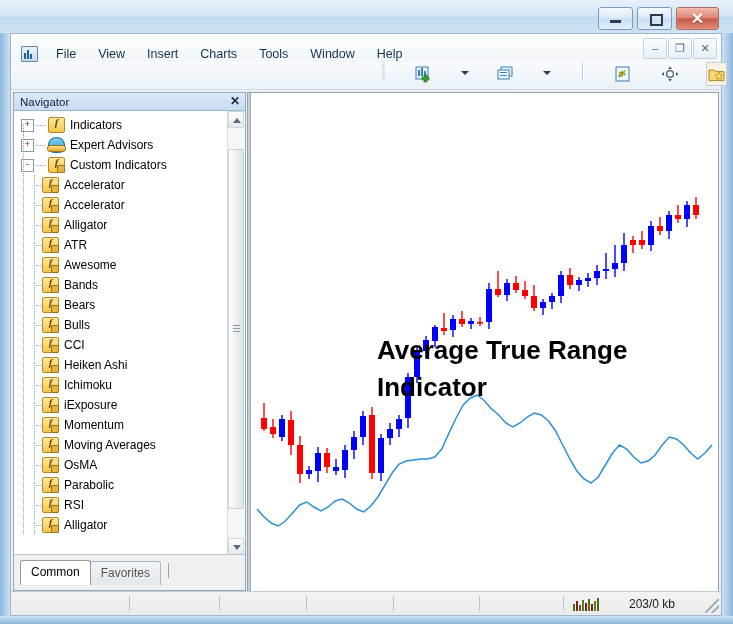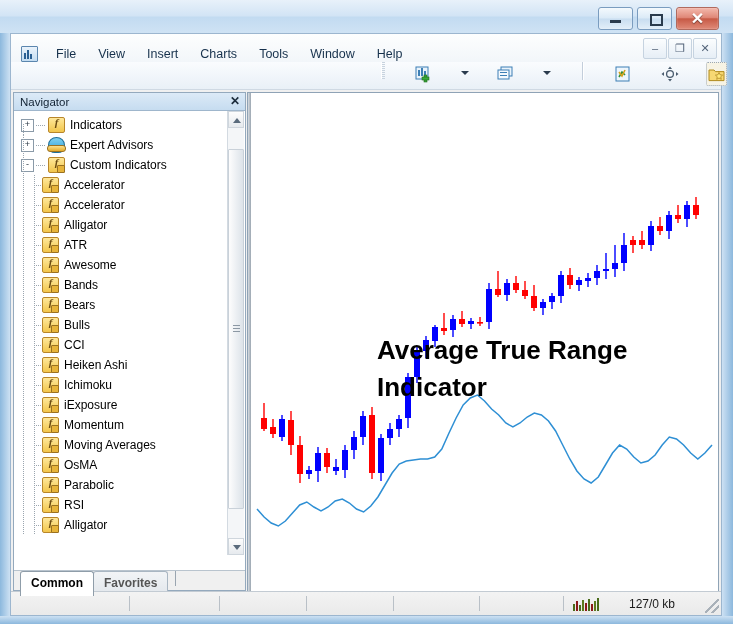--- a/index.html
+++ b/index.html
@@ -116,22 +116,22 @@
   .sb-arrow.up i{border-bottom:5px solid #5a6b7c;}
   .sb-arrow.down i{border-top:5px solid #5a6b7c;}
   .sb-arrow.down{position:absolute;bottom:0;left:0;}
   .sb-thumb{position:absolute;left:0;top:38px;width:16px;height:360px;
     background:linear-gradient(to right,#fdfdfd,#e9edf1 60%,#dde3e9);
     border:1px solid #c9d1d9;box-sizing:border-box;border-radius:1px;cursor:default;}
   .sb-thumb:after{content:"";position:absolute;left:4px;top:50%;margin-top:-4px;width:7px;height:7px;
     background:repeating-linear-gradient(to bottom,#8c98a4 0px,#8c98a4 1px,transparent 1px,transparent 3px);}
 
   
-  .nav-tabs{position:absolute;left:0;bottom:0;width:231px;height:20px;background:#f0f0f0;
-    border-top:1px solid #b9c4ce;display:flex;align-items:flex-start;padding-left:6px;box-sizing:border-box;font-weight:bold;}
+  .nav-tabs{position:absolute;left:0;bottom:0;width:231px;height:36px;background:#f0f0f0;
+    border-top:1px solid #b9c4ce;display:flex;align-items:center;padding-left:6px;box-sizing:border-box;}
   .nav-tab{padding:4px 10px 5px 10px;font-size:12px;color:#555;border:1px solid #a9b6c2;
     border-bottom:none;background:linear-gradient(to bottom,#f2f4f6,#e2e7ec);
     border-radius:3px 3px 0 0;margin-right:-1px;cursor:default;}
   .nav-tab.active{background:#fff;color:#000;border-color:#8f9da9;position:relative;z-index:2;
     padding-bottom:6px;}
   .tab-caret{width:1px;height:15px;background:#9aa5b0;margin-left:8px;margin-bottom:5px;}
 
   
   .chartwin{position:absolute;left:236px;top:58px;width:472px;height:521px;
     background:#fff;border:1px solid #8fa3b6;box-sizing:border-box;overflow:hidden;}
@@ -641,18 +641,18 @@
         <i style="height:10px;background:#8c1a1a;"></i>
         <i style="height:6px;background:#4a6b1a;"></i>
         <i style="height:11px;background:#5c7a1e;"></i>
         <i style="height:8px;background:#8c1a1a;"></i>
         <i style="height:12px;background:#4a6b1a;"></i>
         <i style="height:7px;background:#8c1a1a;"></i>
         <i style="height:10px;background:#5c7a1e;"></i>
         <i style="height:13px;background:#4a6b1a;"></i>
       </div>
 
-      <div class="st-text" style="left:618px;">127/0 kb</div>
+      <div class="st-text" style="left:618px;">203/0 kb</div>
       <div class="st-grip"></div>
     </div>
 
   </div>
 </div>
 
 </body></html>

